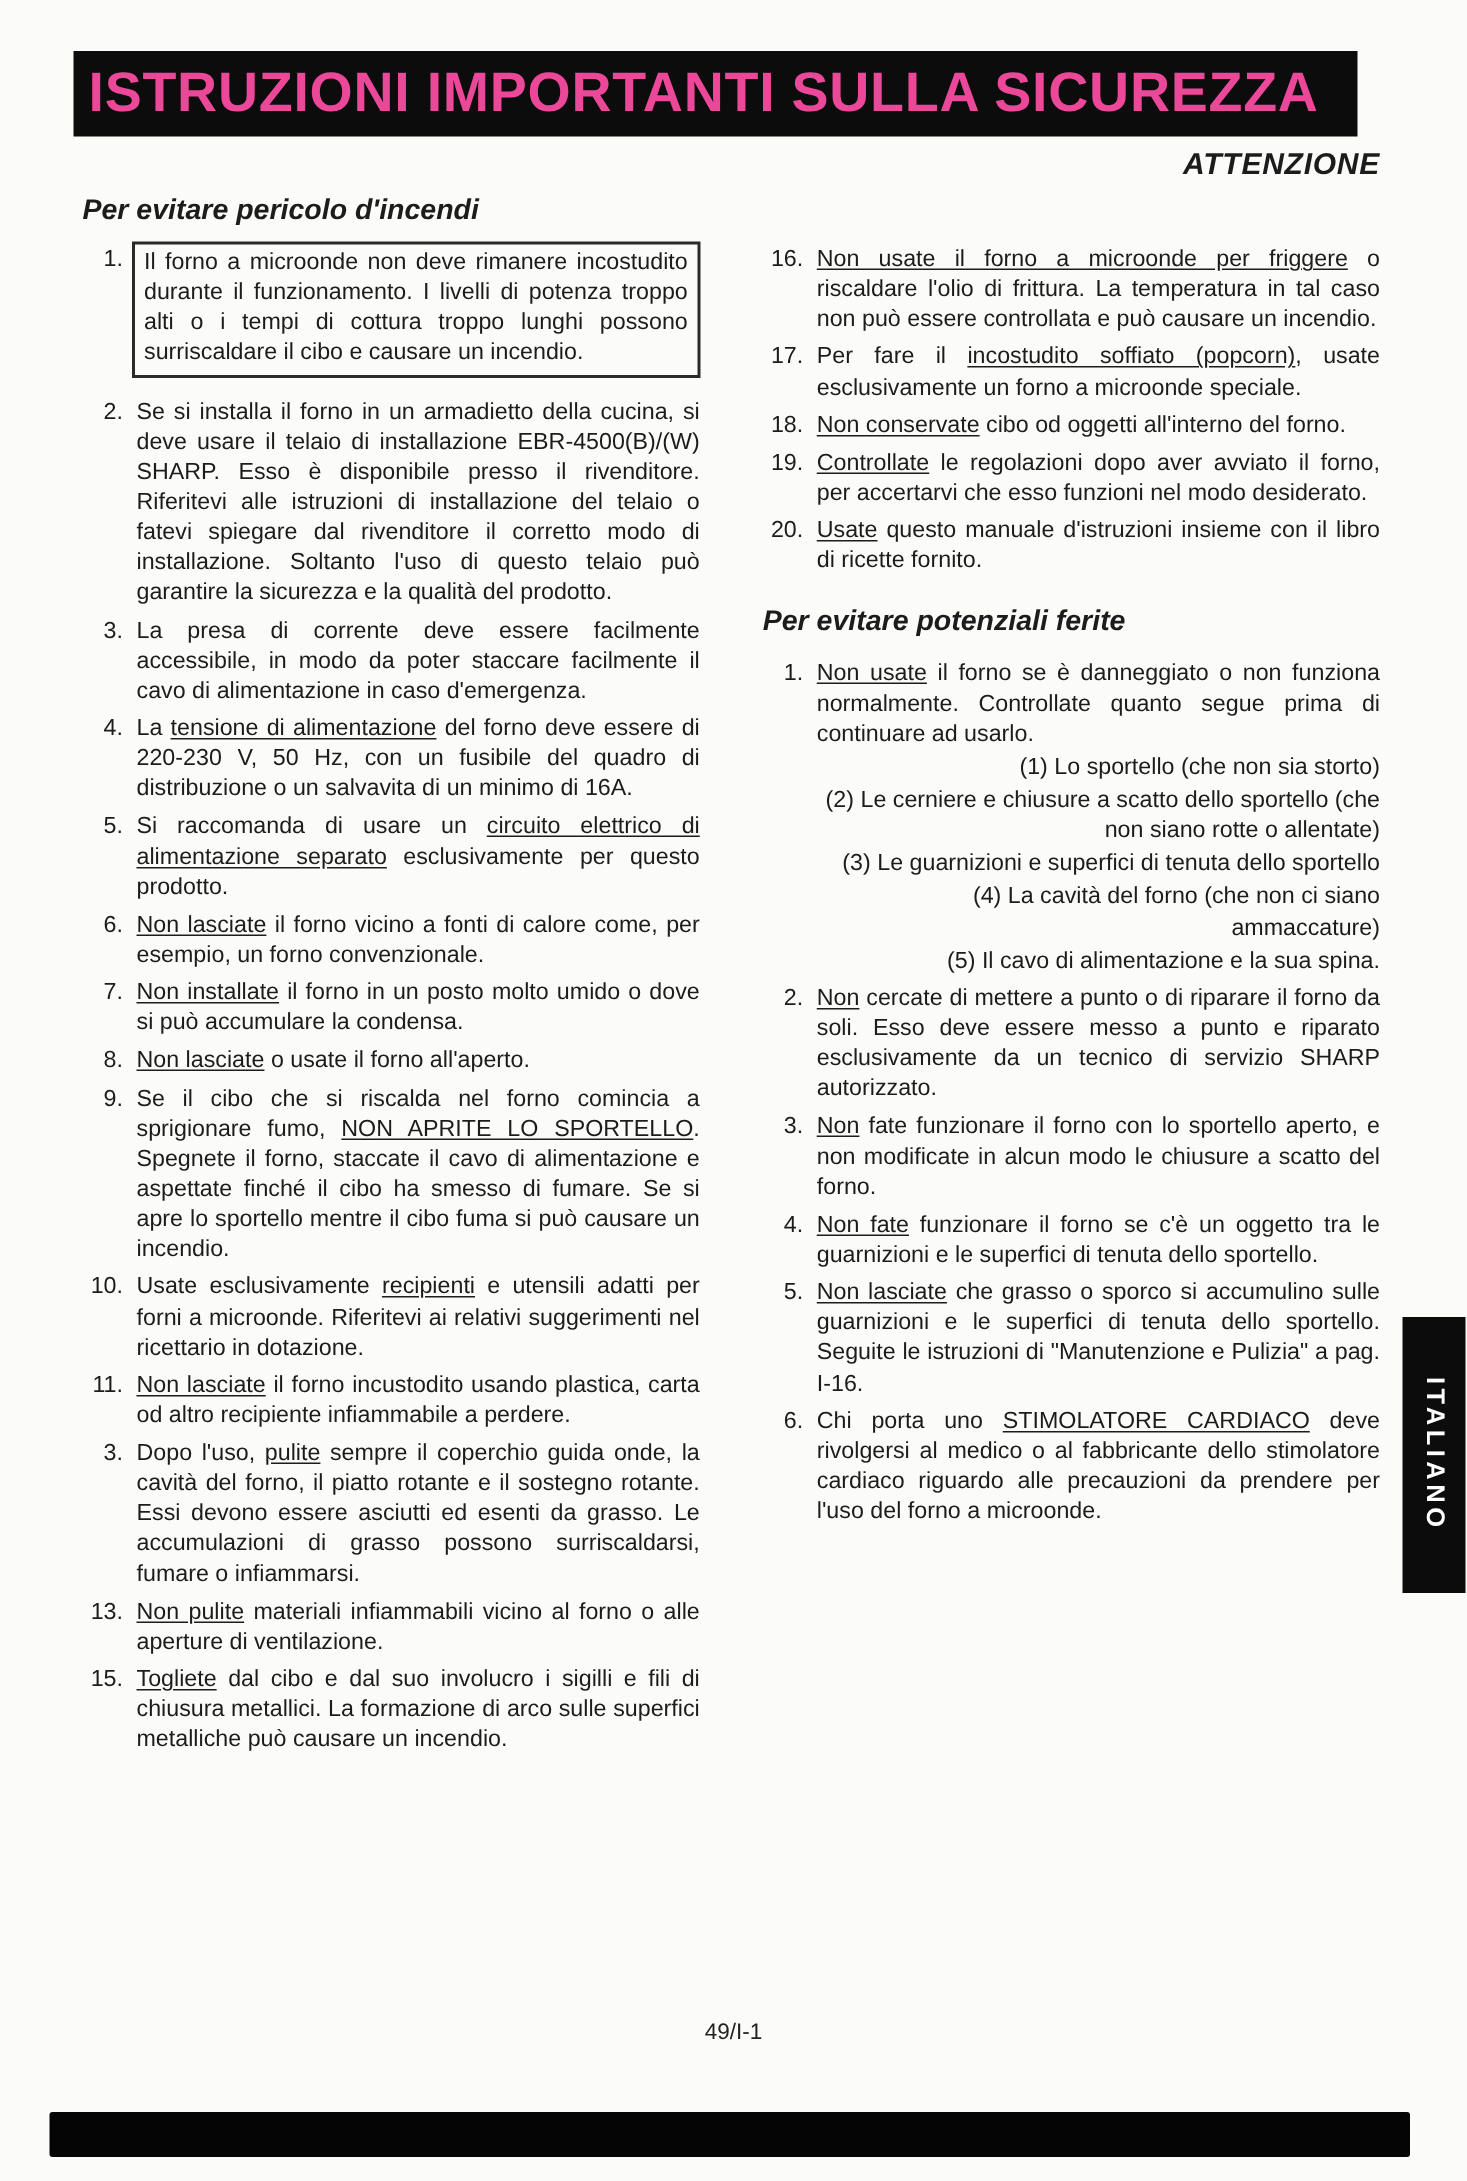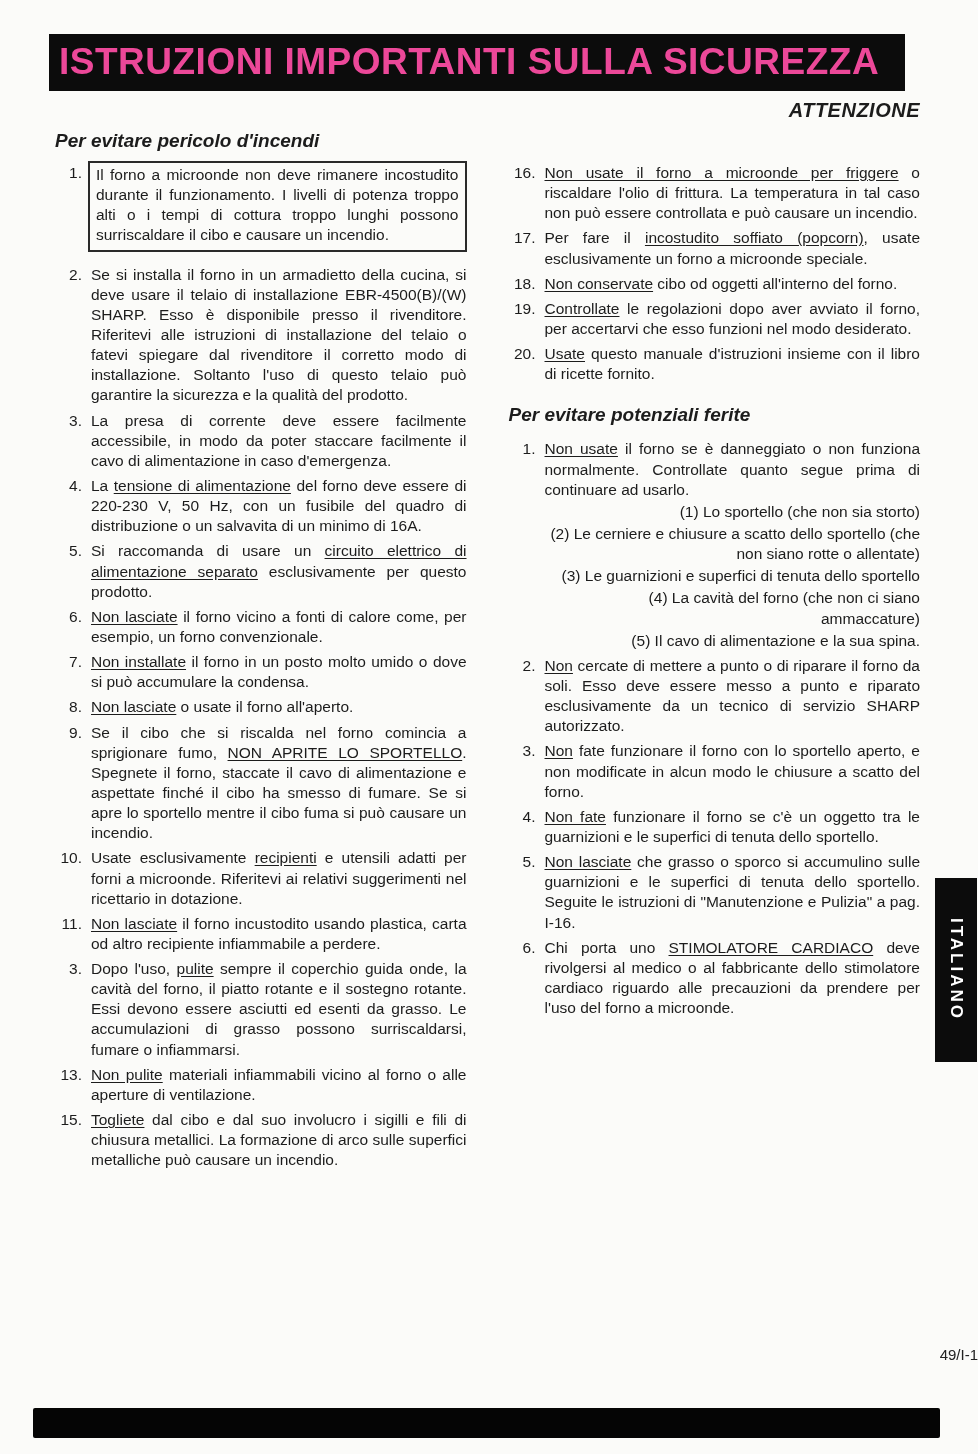--- a/index.html
+++ b/index.html
@@ -38,21 +38,21 @@
     border:2px solid #2a2a2a; padding:2px 6px 4px 6px;
     margin:-2px 0 8px -3px;
   }
   .item-body u { text-underline-offset:2px; }
   .subitem {
     margin-top:2px; margin-left:4px;
     padding-left:26px; text-indent:-26px; text-align:right;
   }
   .footer {
     position:absolute; left:0; right:0; bottom:91px;
-    text-align:right; font-size:15px; color:#222;
+    text-align:center; font-size:15px; color:#222;
   }
   .side-tab {
     position:absolute; right:1px; top:878px; width:42px; height:184px;
     background:#0c0c0c; color:#ffffff;
     display:flex; align-items:center; justify-content:center;
   }
   .side-tab span {
     writing-mode:vertical-rl; font-weight:bold; font-size:17px;
     letter-spacing:3px; white-space:nowrap;
   }

